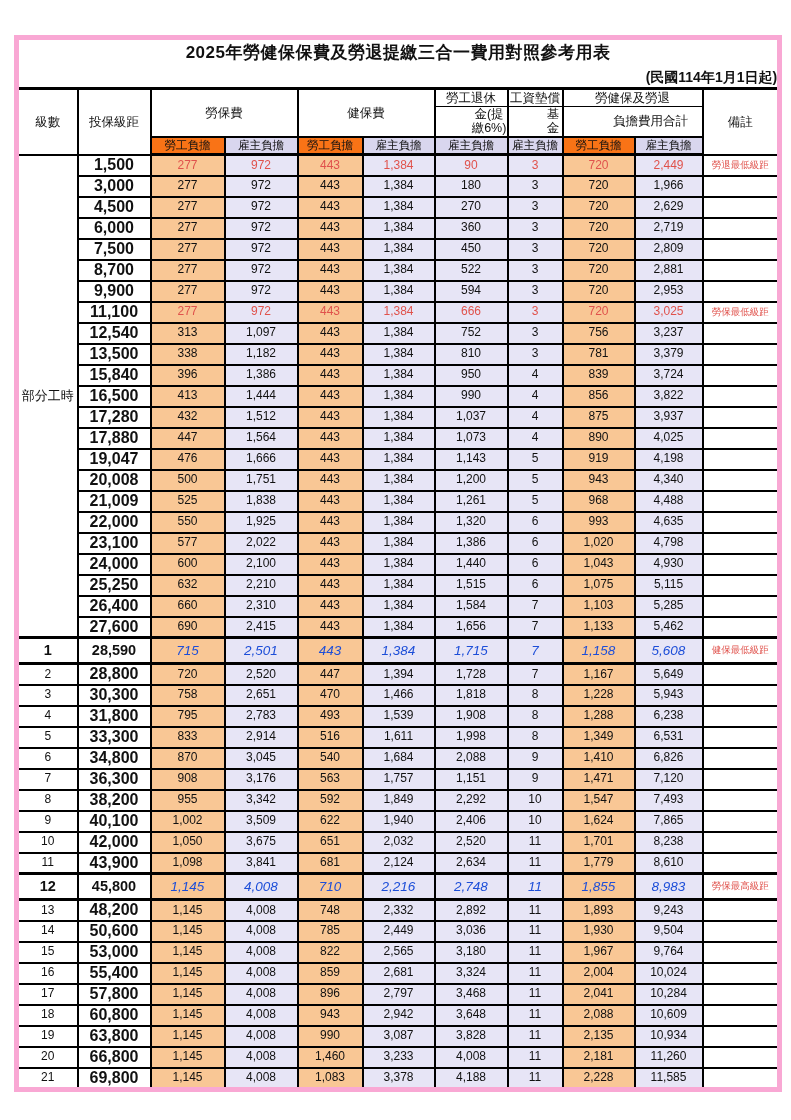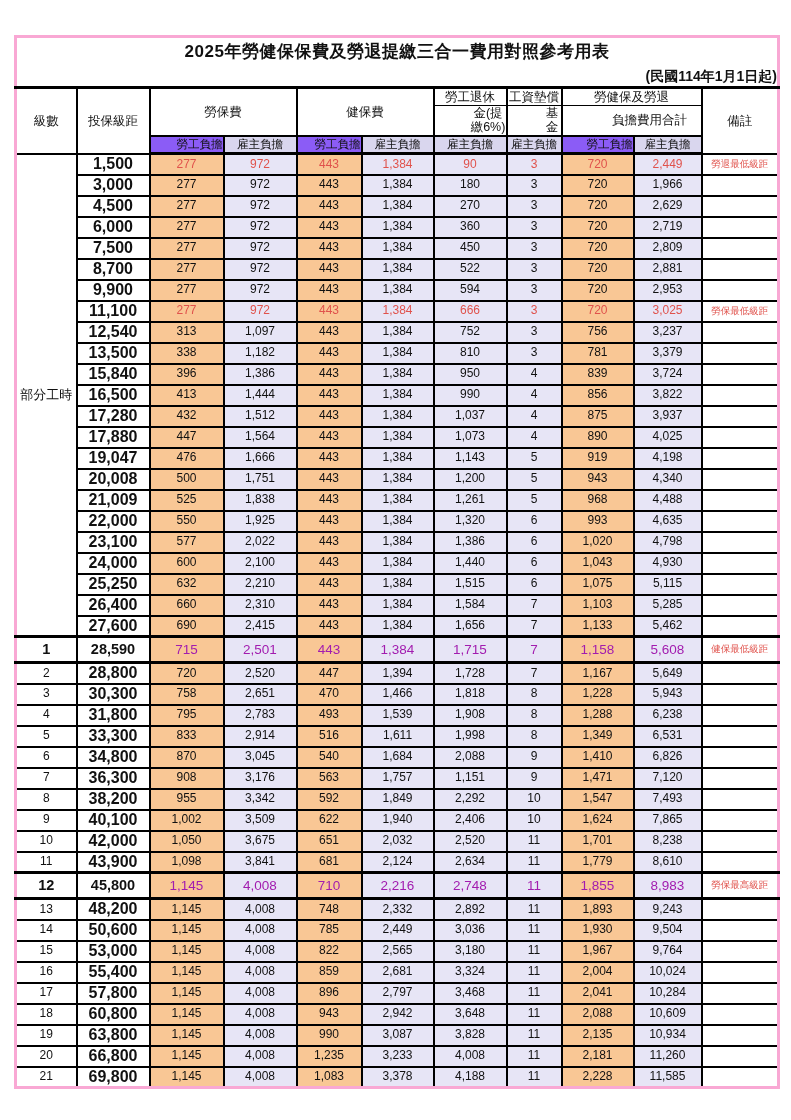--- a/index.html
+++ b/index.html
@@ -7,53 +7,53 @@
   body {
     width:791px; height:1120px; overflow:hidden;
     font-family:"Liberation Sans","DejaVu Sans",sans-serif;
     color:#111;
   }
   table.sheet {
     margin:35px 0 12px 14px;
     width:763px;
     border-collapse:collapse;
     table-layout:fixed;
-    border:3px solid #f9a8d4;
+    border:5px solid #f9a8d4;
   }
   td, th { border:2px solid #000; text-align:center; vertical-align:middle; padding:0; line-height:1.15; font-weight:normal; }
 
   
   tr.title-row td { border-bottom:none; height:29px; font-size:17px; font-weight:bold; letter-spacing:.5px; }
   tr.subtitle-row td { border-top:none; border-bottom:3px solid #000; height:22px; font-size:14px; font-weight:bold;text-align:right; }
 
   
   thead tr.hrow td, thead tr.hrow th { font-size:12.5px; height:18px; }
   thead tr.h-c th { font-size:11.5px; border-bottom:3px solid #000; }
-  .sub-o { background:#8b5cf6;text-align:right; }
+  .sub-o { background:#f97316; }
   .sub-l { background:#D9D6EE; }
   th.span-label { font-weight:normal; }
   .wrap-top { border-bottom:1.5px solid #000; }
   .wrap-bot { border-top:1.5px solid #000;padding-left:36px; }
 
   
   tbody td { height:21px; font-size:12px; background:#fff; }
   td.bg-o { background:#F9C795; }
   td.bg-l { background:#E7E5F6; }
   td.col-bracket { font-weight:600; font-size:16px; }
   td.col-level { font-size:12px; }
   td.col-note { font-size:9.5px; letter-spacing:0; padding:0 2px; }
   td.parttime-cell { font-size:13px; background:#fff; font-weight:normal; }
 
   
   tr.red td.col-val, tr.red td.col-note { color:#E0524C; }
 
   
   tr.em td { border-top:3px solid #000; border-bottom:3px solid #000; height:26px; }
   tr.em td.col-level, tr.em td.col-bracket { font-weight:bold; font-size:14.5px; }
-  tr.em td.col-val { color:#a21caf; font-size:13.5px; }
+  tr.em td.col-val { color:#1d4ed8; font-size:13.5px;font-style:italic; }
   tr.em td.col-note { color:#E0524C; }
 </style>
 </head>
 <body>
 
 <table class="sheet">
   <colgroup>
     <col style="width:61px">
       <col style="width:73px">
     <col style="width:74px">
@@ -622,21 +622,21 @@
         <td class="col-val bg-l">11</td>
         <td class="col-val bg-o">2,135</td>
         <td class="col-val bg-l">10,934</td>
         <td class="col-note"></td>
       </tr>
       <tr>
         <td class="col-level">20</td>
         <td class="col-bracket">66,800</td>
         <td class="col-val bg-o">1,145</td>
         <td class="col-val bg-l">4,008</td>
-        <td class="col-val bg-o">1,235</td>
+        <td class="col-val bg-o">1,460</td>
         <td class="col-val bg-l">3,233</td>
         <td class="col-val bg-l">4,008</td>
         <td class="col-val bg-l">11</td>
         <td class="col-val bg-o">2,181</td>
         <td class="col-val bg-l">11,260</td>
         <td class="col-note"></td>
       </tr>
       <tr>
         <td class="col-level">21</td>
         <td class="col-bracket">69,800</td>

